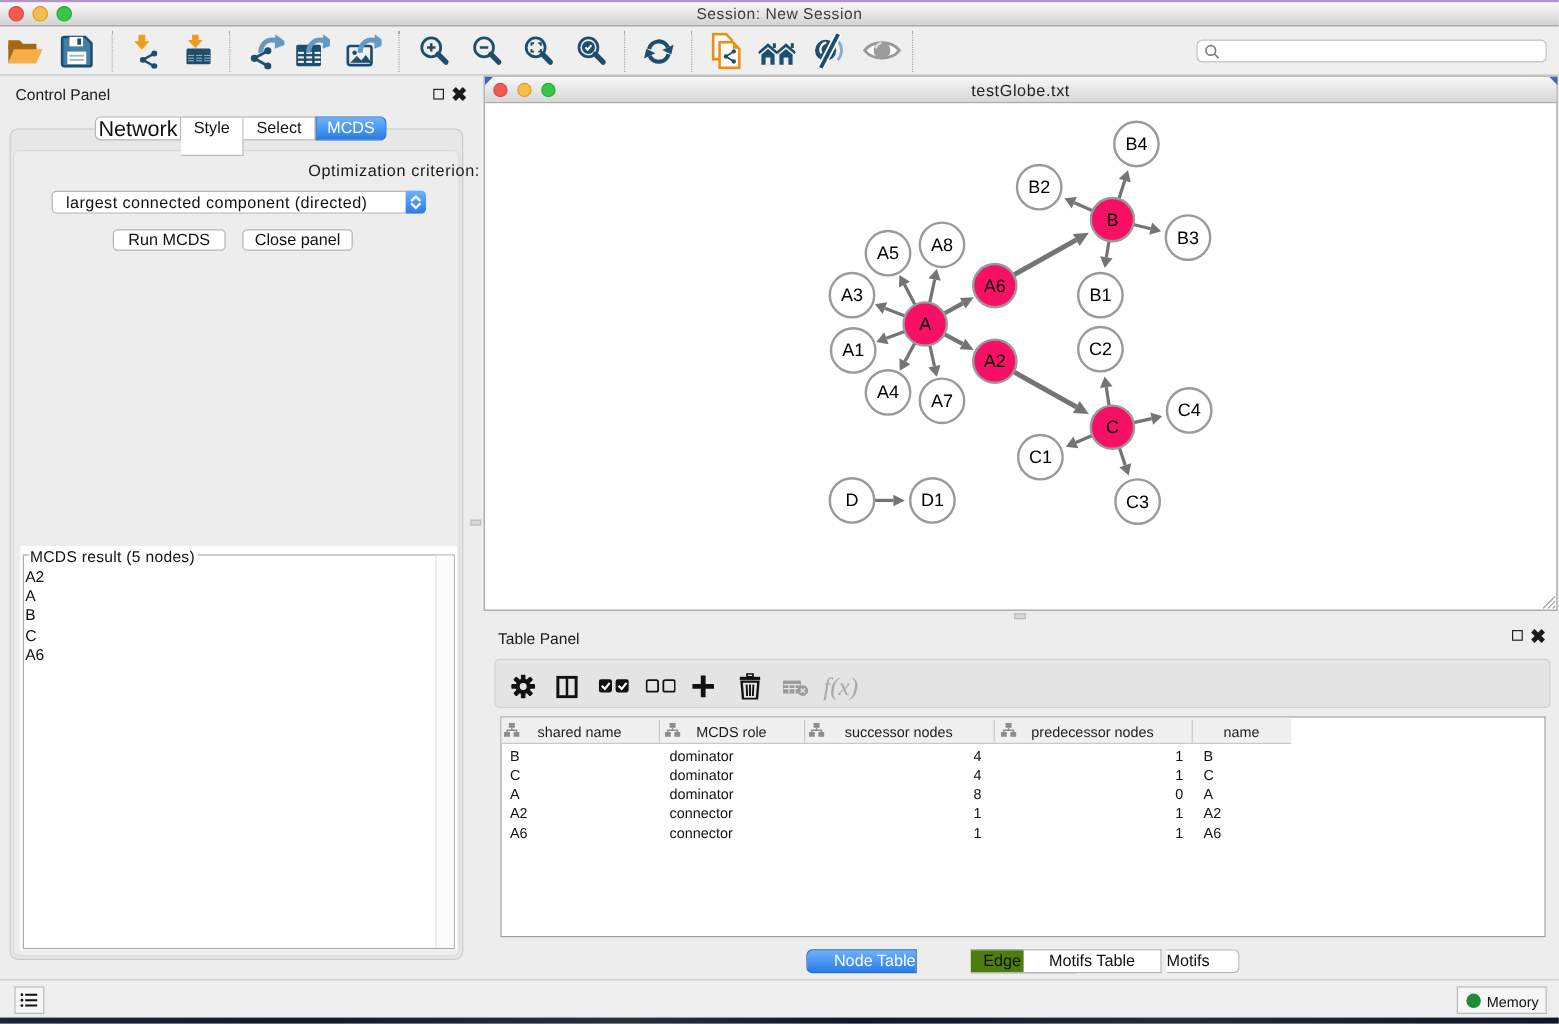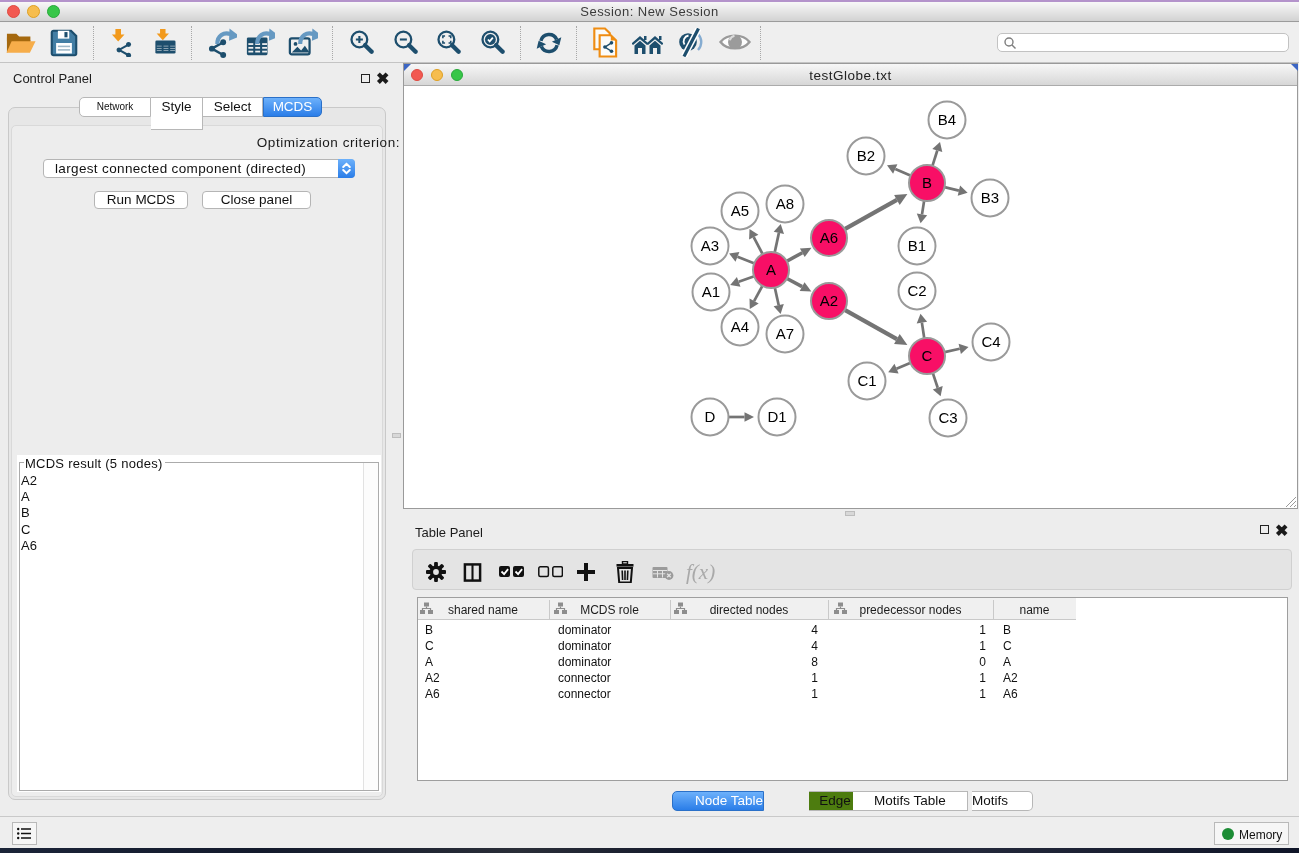--- a/index.html
+++ b/index.html
@@ -174,35 +174,35 @@
     <circle cx="6" cy="6" r="4" fill="none" stroke="#7e7e7e" stroke-width="1.4"></circle>
     <line x1="9" y1="9" x2="12.5" y2="12.5" stroke="#7e7e7e" stroke-width="1.4"></line>
   </svg>
 
 <div class="abs t13" style="left:13px;top:71px">Control Panel</div>
 <div class="abs" style="left:361px;top:74px;width:9px;height:9px;border:1.3px solid #222"></div>
 <div class="abs" style="left:376px;top:69px;font-size:16px;font-weight:bold;color:#1a1a1a">✖</div>
 <div class="abs" style="left:8px;top:107px;width:378px;height:693px;background:#e7e7e7;border:1px solid #c9c9c9;border-radius:7px"></div>
 <div class="abs" style="left:11px;top:125px;width:372px;height:672px;background:#ededed;border:1px solid #d9d9d9;border-radius:5px"></div>
 
-<div class="abs" style="left:79px;top:97px;width:72px;height:20px;background:#fff;color:#111;border:1px solid #b7b7b7;border-radius:5px 0 0 5px;text-align:center;font-size:10px;line-height:18px;border-left-width:1px">Network</div>
+<div class="abs" style="left:79px;top:97px;width:72px;height:20px;background:#fff;color:#111;border:1px solid #b7b7b7;border-radius:5px 0 0 5px;text-align:center;font-size:18px;line-height:18px;border-left-width:1px">Network</div>
 <div class="abs" style="left:151px;top:97px;width:52px;height:33px;background:#fff;color:#111;border:1px solid #b7b7b7;border-radius:0;text-align:center;font-size:13.5px;line-height:18px;border-left-width:0px">Style</div>
 <div class="abs" style="left:203px;top:97px;width:60px;height:20px;background:#fff;color:#111;border:1px solid #b7b7b7;border-radius:0;text-align:center;font-size:13.5px;line-height:18px;border-left-width:0px">Select</div>
 <div class="abs" style="left:263px;top:97px;width:59px;height:20px;background:linear-gradient(#6db1fb,#2a7de8);color:#fff;border:1px solid #2a70c8;border-radius:0 5px 5px 0;text-align:center;font-size:13.5px;line-height:18px;border-left-width:1px">MCDS</div>
 
 <div class="abs" style="left:0;top:135px;width:400px;text-align:right;font-size:13.5px;letter-spacing:0.55px;color:#1a1a1a">Optimization criterion:</div>
 <div class="abs" style="left:43px;top:159px;width:312px;height:19px;background:#fff;border:1px solid #b5b5b5;border-radius:4px"></div>
 <div class="abs" style="left:55px;top:161px;font-size:13.5px;letter-spacing:0.35px;color:#111">largest connected component (directed)</div>
 <div class="abs" style="left:338px;top:159px;width:17px;height:19px;background:linear-gradient(#6db1fb,#2a7de8);border-radius:0 4px 4px 0"></div>
 <svg class="abs" style="left:340px;top:161px" width="13" height="15" viewBox="0 0 13 15">
 <path d="M3.2,6 L6.5,2.8 9.8,6" stroke="#fff" stroke-width="2" fill="none" stroke-linecap="round"></path>
     <path d="M3.2,9 L6.5,12.2 9.8,9" stroke="#fff" stroke-width="2" fill="none" stroke-linecap="round"></path>
   </svg>
 <div class="abs" style="left:94px;top:191px;width:94px;height:18px;background:#fff;border:1px solid #b5b5b5;border-radius:4px;text-align:center;font-size:13.5px;line-height:16px;color:#111">Run MCDS</div>
-<div class="abs" style="left:202px;top:191px;width:109px;height:18px;background:#fff;border:1px solid #b5b5b5;border-radius:4px;text-align:center;font-size:13.5px;line-height:16px;color:#111">Close panel</div>
+<div class="abs" style="left:202px;top:191px;width:92px;height:18px;background:#fff;border:1px solid #b5b5b5;border-radius:4px;text-align:center;font-size:13.5px;line-height:16px;color:#111">Close panel</div>
 
 <div class="abs" style="left:17px;top:455px;width:364px;height:337px;background:#fff"></div>
 <div class="abs" style="left:19px;top:462px;width:360px;height:329px;border:1px solid #ababab"></div>
 <div class="abs" style="left:363px;top:463px;width:15px;height:327px;background:#fcfcfc;border-left:1px solid #e2e2e2"></div>
 <div class="abs" style="left:24px;top:456px;background:#fff;padding:0 3px 0 1px;font-size:13px;letter-spacing:0.25px;color:#111">MCDS result (5 nodes)</div>
 <div class="abs" style="left:21px;top:473px;font-size:13px;color:#111;line-height:16.2px">
     <div style="height:16.2px">A2</div>
     <div style="height:16.2px">A</div>
     <div style="height:16.2px">B</div>
     <div style="height:16.2px">C</div>
@@ -398,21 +398,21 @@
 <svg style="position:absolute;left:834px;top:602px" width="13" height="13" viewBox="0 0 13 13">
     <g fill="#8d8d8d">
       <rect x="4" y="0.5" width="5" height="4"></rect>
       <path d="M6.5,4.5 v2 M2.5,8.5 v-2 h8 v2" stroke="#8d8d8d" stroke-width="1.2" fill="none"></path>
       <rect x="0" y="8" width="5" height="4"></rect>
       <rect x="8" y="8" width="5" height="4"></rect>
     </g>
   </svg>
 <div class="abs" style="left:417px;top:603px;width:132px;text-align:center;font-size:12px;color:#1c1c1c">shared name</div>
 <div class="abs" style="left:549px;top:603px;width:121px;text-align:center;font-size:12px;color:#1c1c1c">MCDS role</div>
-<div class="abs" style="left:670px;top:603px;width:158px;text-align:center;font-size:12px;color:#1c1c1c">directed nodes</div>
+<div class="abs" style="left:670px;top:603px;width:158px;text-align:center;font-size:12px;color:#1c1c1c">successor nodes</div>
 <div class="abs" style="left:828px;top:603px;width:165px;text-align:center;font-size:12px;color:#1c1c1c">predecessor nodes</div>
 <div class="abs" style="left:993px;top:603px;width:83px;text-align:center;font-size:12px;color:#1c1c1c">name</div>
 <div class="abs" style="left:425px;top:623px;font-size:12px;color:#111">B</div>
 <div class="abs" style="left:558px;top:623px;font-size:12px;color:#111">dominator</div>
 <div class="abs" style="left:738px;top:623px;width:80px;text-align:right;font-size:12px;color:#111">4</div>
 <div class="abs" style="left:904px;top:623px;width:82px;text-align:right;font-size:12px;color:#111">1</div>
 <div class="abs" style="left:1003px;top:623px;font-size:12px;color:#111">B</div>
 <div class="abs" style="left:425px;top:639px;font-size:12px;color:#111">C</div>
 <div class="abs" style="left:558px;top:639px;font-size:12px;color:#111">dominator</div>
 <div class="abs" style="left:738px;top:639px;width:80px;text-align:right;font-size:12px;color:#111">4</div>

